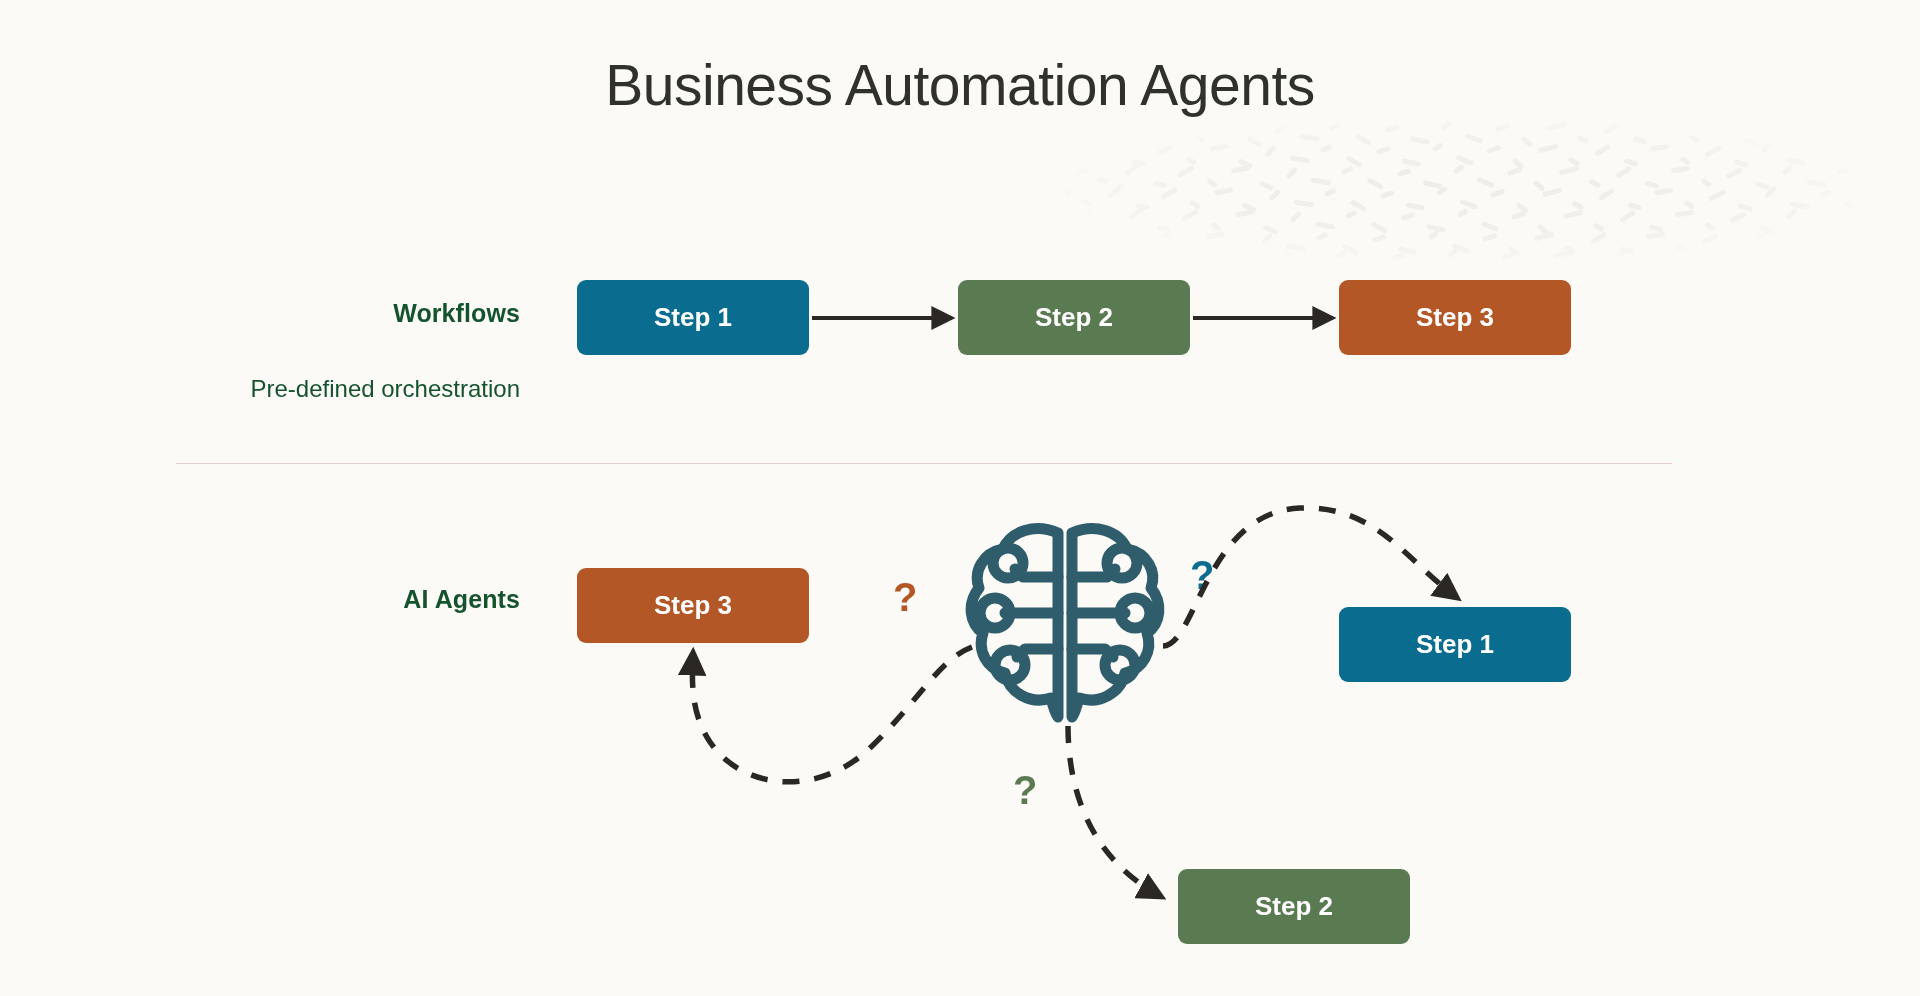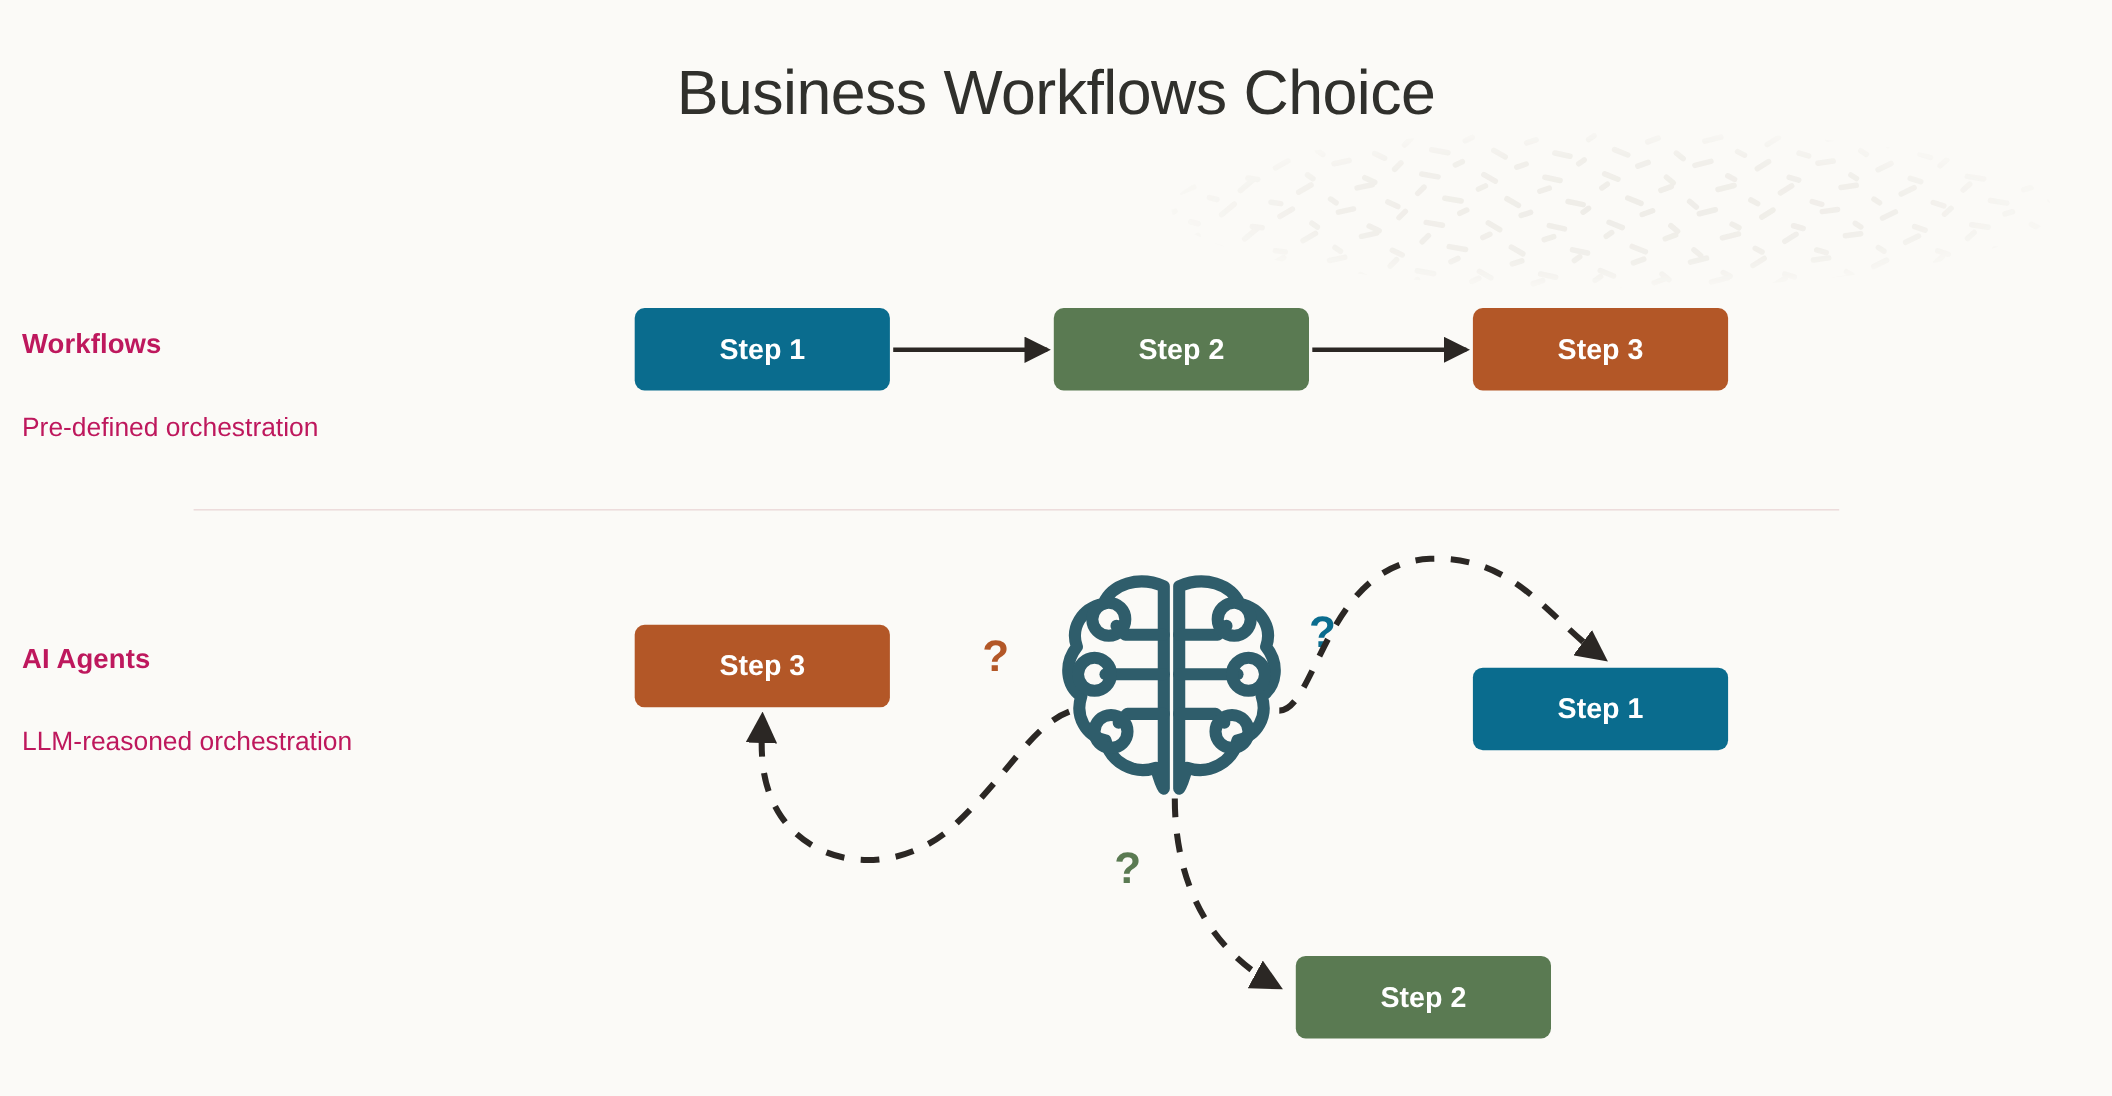--- a/index.html
+++ b/index.html
@@ -48,22 +48,22 @@
     left: 176px;
     top: 463px;
     width: 1496px;
     height: 1px;
     background: #e7cfd0;
   }
 
   
   .row-label {
     position: absolute;
-    text-align: left;
-    color: #be185d;
+    text-align: right;
+    color: #14532d;
   }
   .row-label .lbl-title {
     font-size: 25px;
     font-weight: bold;
     line-height: 1.35;
     letter-spacing: 0.1px;
   }
   .row-label .lbl-sub {
     font-size: 24px;
     font-weight: 400;
@@ -173,36 +173,35 @@
       <use href="#speckles" y="0"></use>
       <use href="#speckles" y="22" x="-9"></use>
       <use href="#speckles" y="44" x="12"></use>
       <use href="#speckles" y="66" x="-5"></use>
       <use href="#speckles" y="88" x="16"></use>
       <use href="#speckles" y="110" x="-13"></use>
       <use href="#speckles" y="128" x="6"></use>
     </g>
   </svg>
 
-  <div class="title" style="color: rgb(48, 48, 44);">Business Workflows Choice</div>
+  <div class="title" style="color: rgb(48, 48, 44);">Business Automation Agents</div>
 
   <div class="divider" style="background: rgb(231, 207, 208);"></div>
 
   <div class="row-label" id="label-workflows">
     <div class="lbl-title">Workflows</div>
     <div class="lbl-sub">Pre-defined orchestration</div>
   </div>
 
   <div class="step-box" id="wf-step1" style="background: rgb(10, 108, 142); color: rgb(255, 255, 255);">Step 1</div>
   <div class="step-box" id="wf-step2" style="background: rgb(90, 122, 82); color: rgb(255, 255, 255);">Step 2</div>
   <div class="step-box" id="wf-step3" style="background: rgb(179, 87, 39); color: rgb(255, 255, 255);">Step 3</div>
 
   <div class="row-label" id="label-agents">
     <div class="lbl-title">AI Agents</div>
-    <div class="lbl-sub">LLM-reasoned orchestration</div>
   </div>
 
   <div class="step-box" id="ag-step3" style="background: rgb(179, 87, 39); color: rgb(255, 255, 255);">Step 3</div>
   <div class="step-box" id="ag-step1" style="background: rgb(10, 108, 142); color: rgb(255, 255, 255);">Step 1</div>
   <div class="step-box" id="ag-step2" style="background: rgb(90, 122, 82); color: rgb(255, 255, 255);">Step 2</div>
 
   <div class="qmark" id="q-left" style="color: rgb(179, 87, 39);">?</div>
   <div class="qmark" id="q-right" style="color: rgb(10, 108, 142);">?</div>
   <div class="qmark" id="q-down" style="color: rgb(90, 122, 82);">?</div>
 

